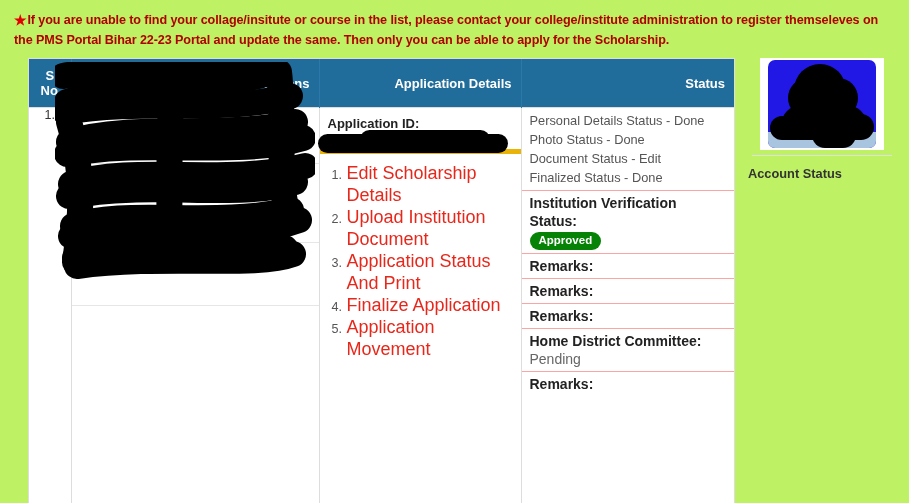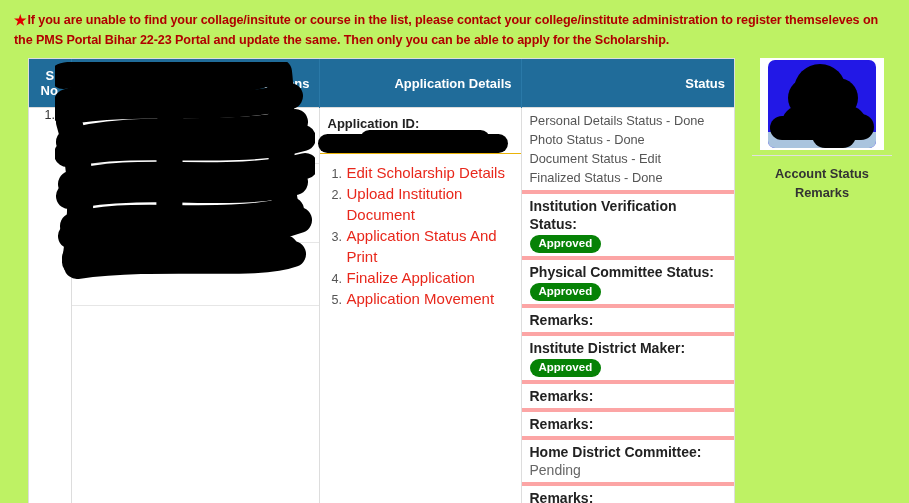--- a/index.html
+++ b/index.html
@@ -99,21 +99,21 @@
     border-bottom: 1px solid #e6e6e6;
   }
   .cc-sub.r1 { height: 55px; }
   .cc-sub.r2 { height: 78px; }
   .cc-sub.r3 { height: 62px; }
 
   
   .ad-inner { padding: 0; }
   .ad-idbox {
     padding: 8px 8px 6px 8px;
-    border-bottom: 1px solid #eab308;
+    border-bottom: 5px solid #eab308;
     position: relative;
     min-height: 46px;
     box-sizing: border-box;
   }
   .ad-idlabel {
     font-size: 13px;
     font-weight: bold;
     color: #222;
     line-height: 16px;
   }
@@ -130,32 +130,32 @@
     color: #555;
     font-size: 12.6px;
   }
   ol.ad-links li {
     line-height: 20px;
     padding-left: 1px;
   }
   ol.ad-links li a {
     color: #e8271b;
     text-decoration: none;
-    font-size: 15px;
+    font-size: 18px;
   }
 
   
   table.status {
     border-collapse: collapse;
     width: 100%;
     table-layout: fixed;
   }
   table.status td {
     padding: 3px 8px 3px 8px;
-    border-bottom: 4px solid #fca5a5;
+    border-bottom: 1px solid #fca5a5;
     vertical-align: top;
   }
   table.status tr:last-child td { border-bottom: none; }
 
   .st-plain {
     font-size: 12.8px;
     color: #555;
     line-height: 19px;
   }
   .st-label {
@@ -181,21 +181,20 @@
     line-height: 13px;
     margin-top: 2px;
   }
 
   
   .rightpanel {
     position: absolute;
     left: 748px;
     top: 58px;
     width: 148px;
-    text-align: center;
   }
   .photo-frame {
     width: 124px;
     height: 92px;
     margin: 0 auto;
     background: #ffffff;
     position: relative;
     overflow: hidden;
   }
   .photo-img {
@@ -313,33 +312,21 @@
                   </td>
                 </tr>
                 <tr>
                   <td>
                     <div class="st-label">Institution Verification Status:</div>
                     <span class="badge">Approved</span>
                   </td>
                 </tr>
                 <tr>
                   <td>
-                    <div class="st-label">Physical Committee Status:</div>
-                    <span class="badge">Approved</span>
-                  </td>
-                </tr>
-                <tr>
-                  <td>
                     <div class="st-label">Remarks:</div>
-                  </td>
-                </tr>
-                <tr>
-                  <td>
-                    <div class="st-label">Institute District Maker:</div>
-                    <span class="badge">Approved</span>
                   </td>
                 </tr>
                 <tr>
                   <td>
                     <div class="st-label">Remarks:</div>
                   </td>
                 </tr>
                 <tr>
                   <td>
                     <div class="st-label">Remarks:</div>
@@ -373,21 +360,20 @@
         <div class="redact rd6"></div>
         <div class="redact rd1"></div>
         <div class="redact rd2"></div>
         <div class="redact rd3"></div>
         <div class="redact rd4"></div>
         <div class="redact rd5"></div>
       </div>
     </div>
     <div class="acct-divider"></div>
     <div class="acct-text">Account Status</div>
-    <div class="acct-text" style="padding-top:0">Remarks</div>
   </div>
 
   <svg id="cc-redaction" viewBox="0 0 260 245" xmlns="http://www.w3.org/2000/svg">
     <g stroke="#000000" stroke-linecap="round" stroke-linejoin="round" fill="none" stroke-width="26">
       <path d="M8 14 C 60 4, 130 2, 200 6"></path>
       <path d="M210 12 C 150 30, 70 20, 12 40"></path>
       <path d="M10 50 C 90 36, 170 52, 235 34"></path>
       <path d="M240 60 C 170 78, 80 60, 14 80"></path>
       <path d="M12 92 C 90 76, 180 96, 248 76"></path>
       <path d="M250 104 C 170 124, 80 102, 16 122"></path>

